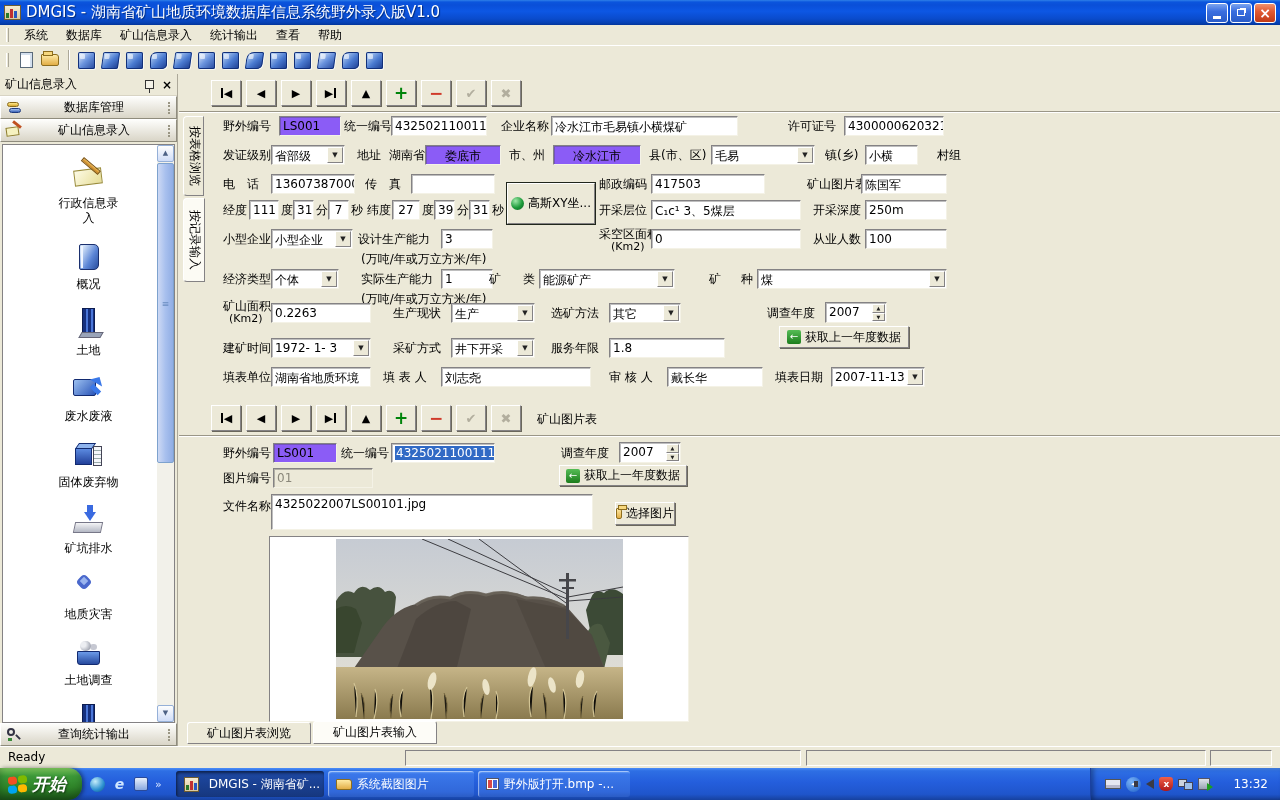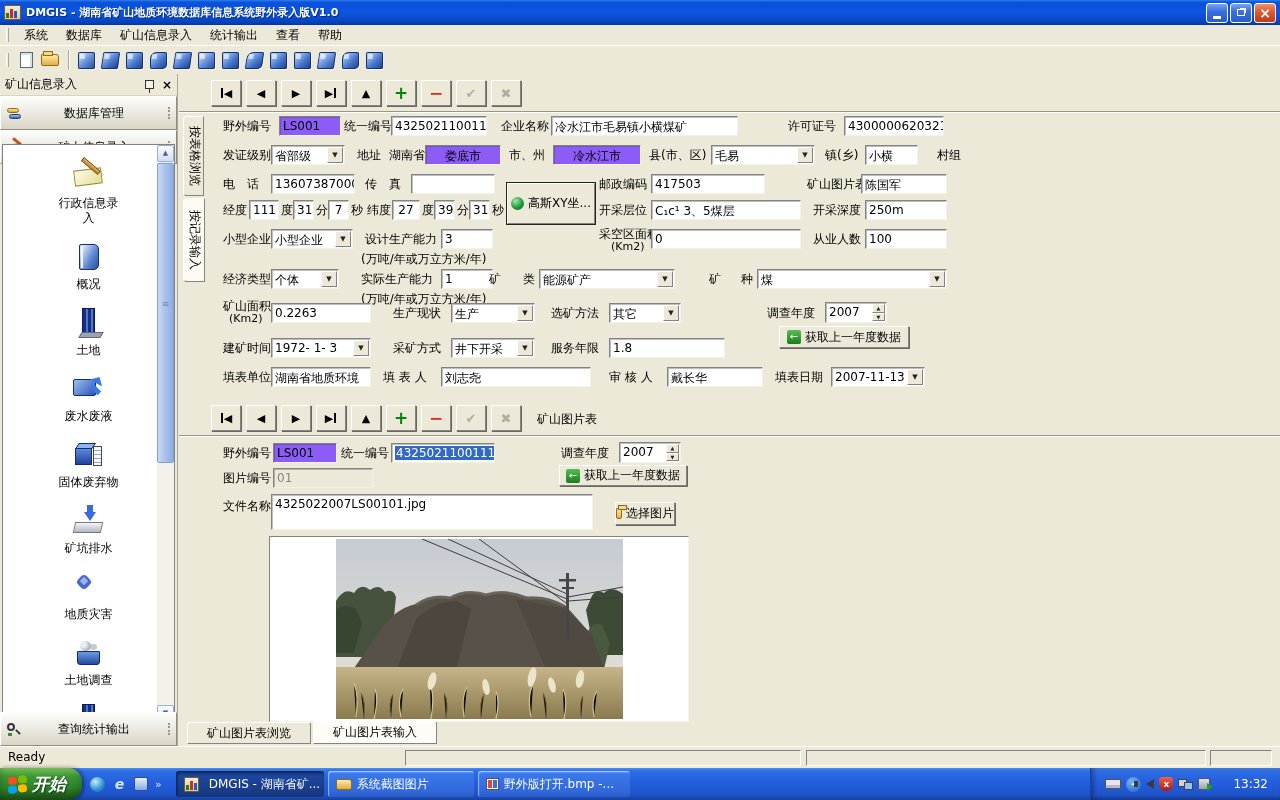--- a/index.html
+++ b/index.html
@@ -8,21 +8,21 @@
   .screen{position:relative;width:1280px;height:800px;background:#ece9d8}
 
   
   .titlebar{position:absolute;left:0;top:0;right:0;height:25px;display:flex;align-items:center;padding:0 4px;
     background:linear-gradient(180deg,#2f80e8 0%,#0b55dd 8%,#0a4fd8 20%,#0d57e4 45%,#0a4bcc 75%,#0540b2 92%,#03359a 100%)}
   .appicon{width:17px;height:15px;background:linear-gradient(#f6ecd2,#d9c99e);border:1px solid #6e5c32;display:flex;align-items:flex-end;gap:1px;padding:1px;margin-right:5px}
   .appicon i{display:block;width:3px}
   .appicon i:nth-child(1){height:5px;background:#2a7a2a}
   .appicon i:nth-child(2){height:9px;background:#c03030}
   .appicon i:nth-child(3){height:7px;background:#2858c0}
-  .title{color:#fff;font-weight:bold;font-size:11px;text-shadow:1px 1px 1px #012a7a;flex:1;white-space:nowrap}
+  .title{color:#fff;font-weight:normal;font-size:15px;text-shadow:1px 1px 1px #012a7a;flex:1;white-space:nowrap}
   .winbtns{display:flex;gap:2px}
   .wbtn{width:22px;height:20px;border-radius:3px;border:1px solid #fff;display:flex;align-items:center;justify-content:center;
     background:linear-gradient(180deg,#7ba4ef 0%,#3b6fe0 40%,#2a5cc8 100%);color:#fff;font-weight:bold;font-size:12px}
   .wbtn .mini{display:block;width:8px;height:3px;background:#fff;margin-top:9px}
   .wbtn .rest{display:block;width:8px;height:7px;border:1px solid #fff;box-shadow:2px -2px 0 -1px #fff}
   .wbtn.close{background:linear-gradient(180deg,#f0926f 0%,#e25b34 40%,#c13a16 100%);font-size:14px;line-height:14px}
 
   
   .menubar{position:absolute;left:0;top:25px;right:0;height:21px;background:#ece9d8;display:flex;align-items:center;padding-left:4px;border-bottom:1px solid #fff}
   .grip{width:3px;height:14px;border-left:1px solid #fff;border-right:1px solid #aca899;margin:0 6px 0 2px}
@@ -39,21 +39,21 @@
   .tb:nth-child(4n) .ti{border-radius:7px 2px 5px 2px}
   .tb:nth-child(5n) .ti{background:linear-gradient(135deg,#d8e6fa 8%,#6a93dd 50%,#24479c)}
 
   
   .sidebar{position:absolute;left:0;top:74px;width:178px;bottom:54px;background:#ece9d8;border-right:1px solid #aca899}
   .sp-title{height:22px;display:flex;align-items:center;padding:0 5px;border-bottom:1px solid #d8d4c4}
   .sp-title .t{flex:1}
   .pin{width:9px;height:9px;border:1px solid #333;background:#f4f2e8;position:relative;margin-right:8px}
   .pin::after{content:"";position:absolute;left:3px;top:8px;width:1px;height:4px;background:#333}
   .sx{font-weight:bold;font-size:12px;line-height:10px;cursor:default}
-  .sgroup{height:34px;background:linear-gradient(180deg,#fdfdfb,#d9d5c7);border:1px solid;border-color:#fff #8f8c7d #8f8c7d #fff;display:flex;align-items:center;padding:0 4px}
+  .sgroup{height:23px;background:linear-gradient(180deg,#fdfdfb,#d9d5c7);border:1px solid;border-color:#fff #8f8c7d #8f8c7d #fff;display:flex;align-items:center;padding:0 4px}
   .sgroup .lab{flex:1;text-align:center}
   .sgroup .dots{width:4px;height:12px;border-right:2px dotted #9a9684;margin-right:2px}
   .gi{width:17px;height:15px;position:relative}
   .gi i{position:absolute;display:block}
   .gi-db i:nth-child(1){left:2px;top:2px;width:12px;height:5px;background:linear-gradient(#ffe98a,#d8a830);border:1px solid #8a6a18;border-radius:3px}
   .gi-db i:nth-child(2){left:4px;top:8px;width:12px;height:5px;background:linear-gradient(#a8c4f0,#3a62b8);border:1px solid #1c3a80;border-radius:3px}
   .gi-note i:nth-child(1){left:1px;top:4px;width:13px;height:9px;background:#f6f2c0;border:1px solid #8a7a30;transform:rotate(-8deg)}
   .gi-note i:nth-child(2){left:7px;top:0;width:10px;height:3px;background:#c05020;transform:rotate(38deg)}
   .gi-q i:nth-child(1){left:2px;top:1px;width:8px;height:8px;border:2px solid #334;border-radius:50%}
   .gi-q i:nth-child(2){left:10px;top:9px;width:6px;height:2px;background:#334;transform:rotate(45deg)}
@@ -429,21 +429,21 @@
       <span class="sphere"></span>
       <span>高斯XY坐...</span>
     </div>
     <span class="lbl" style="left:420px;top:128px">开采层位</span>
     <span class="box" style="left:472px;top:126px;width:150px">C₁c¹ 3、5煤层</span>
     <span class="lbl" style="left:634px;top:128px">开采深度</span>
     <span class="box" style="left:686px;top:126px;width:82px">250m</span>
 
     <span class="lbl" style="left:44px;top:157px">小型企业</span>
     <span class="combo" style="left:92px;top:155px;width:82px"><span>小型企业</span><span class="arr">▼</span></span>
-    <span class="lbl" style="left:186px;top:157px">设计生产能力</span>
+    <span class="lbl" style="left:179px;top:157px">设计生产能力</span>
     <span class="box" style="left:262px;top:155px;width:52px">3</span>
     <span class="lbl" style="left:182px;top:177px">(万吨/年或万立方米/年)</span>
     <span class="lbl" style="left:420px;top:152px">采空区面积</span>
     <span class="lbl small" style="left:432px;top:165px">(Km2)</span>
     <span class="box" style="left:472px;top:155px;width:150px">0</span>
     <span class="lbl" style="left:634px;top:157px">从业人数</span>
     <span class="box" style="left:686px;top:155px;width:82px">100</span>
 
     <span class="lbl" style="left:44px;top:197px">经济类型</span>
     <span class="combo" style="left:92px;top:195px;width:68px"><span>个体</span><span class="arr">▼</span></span>

